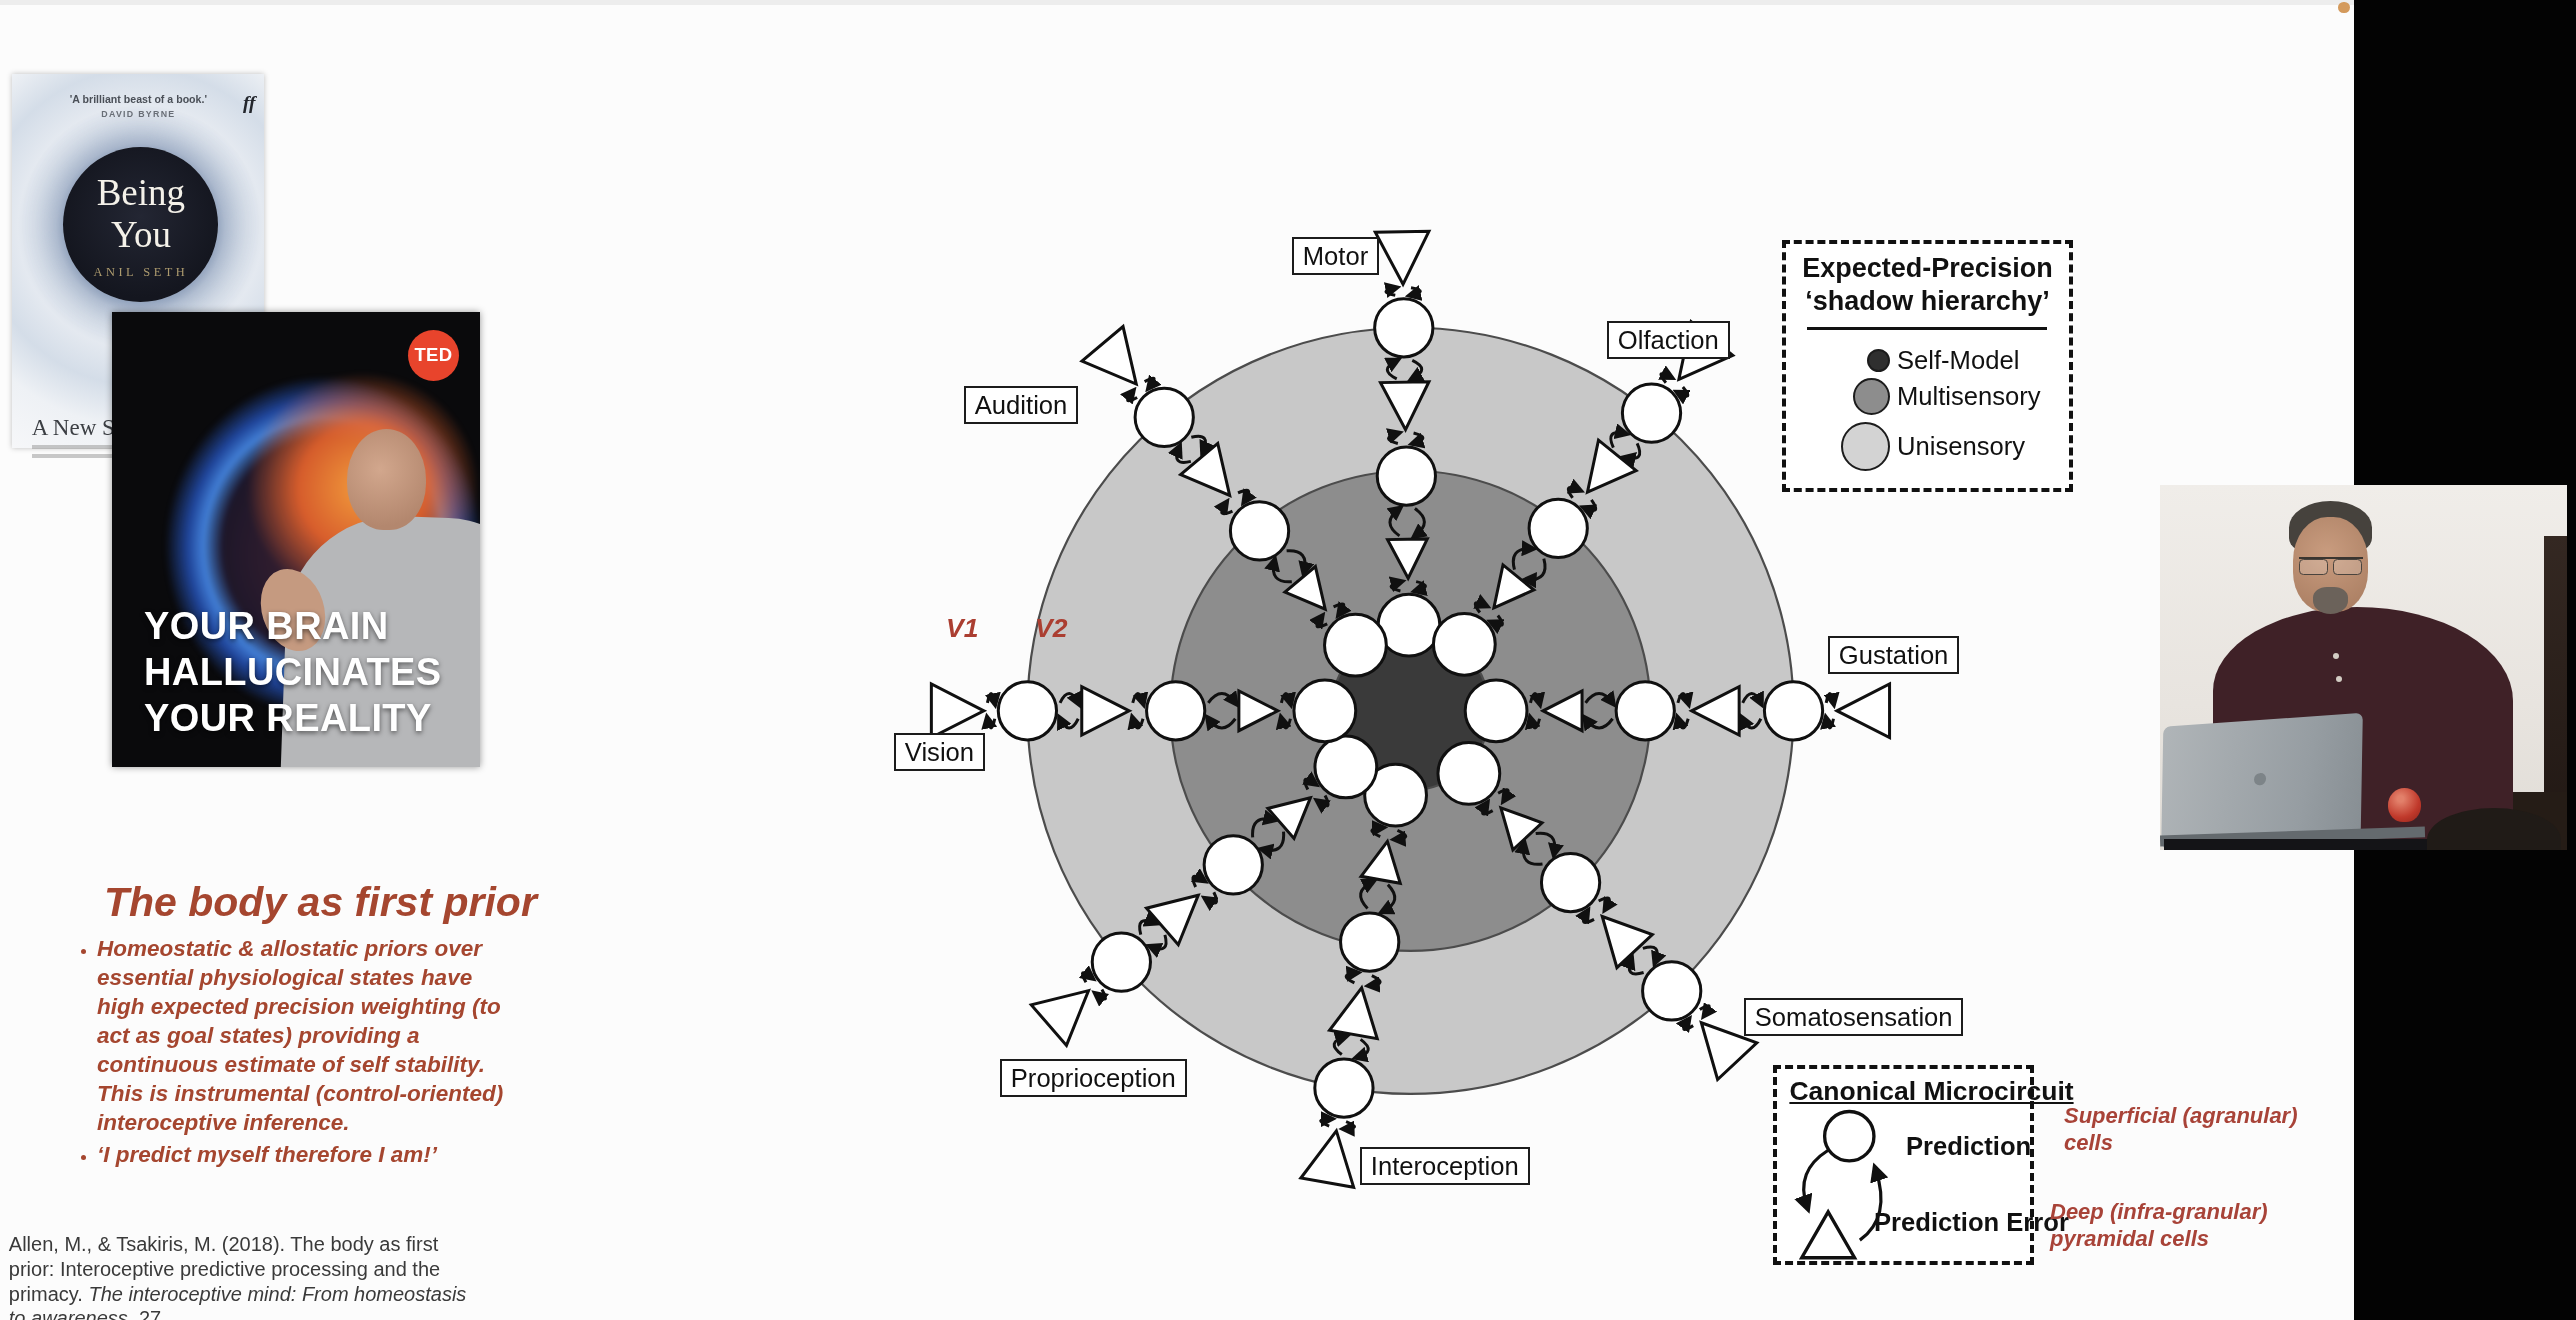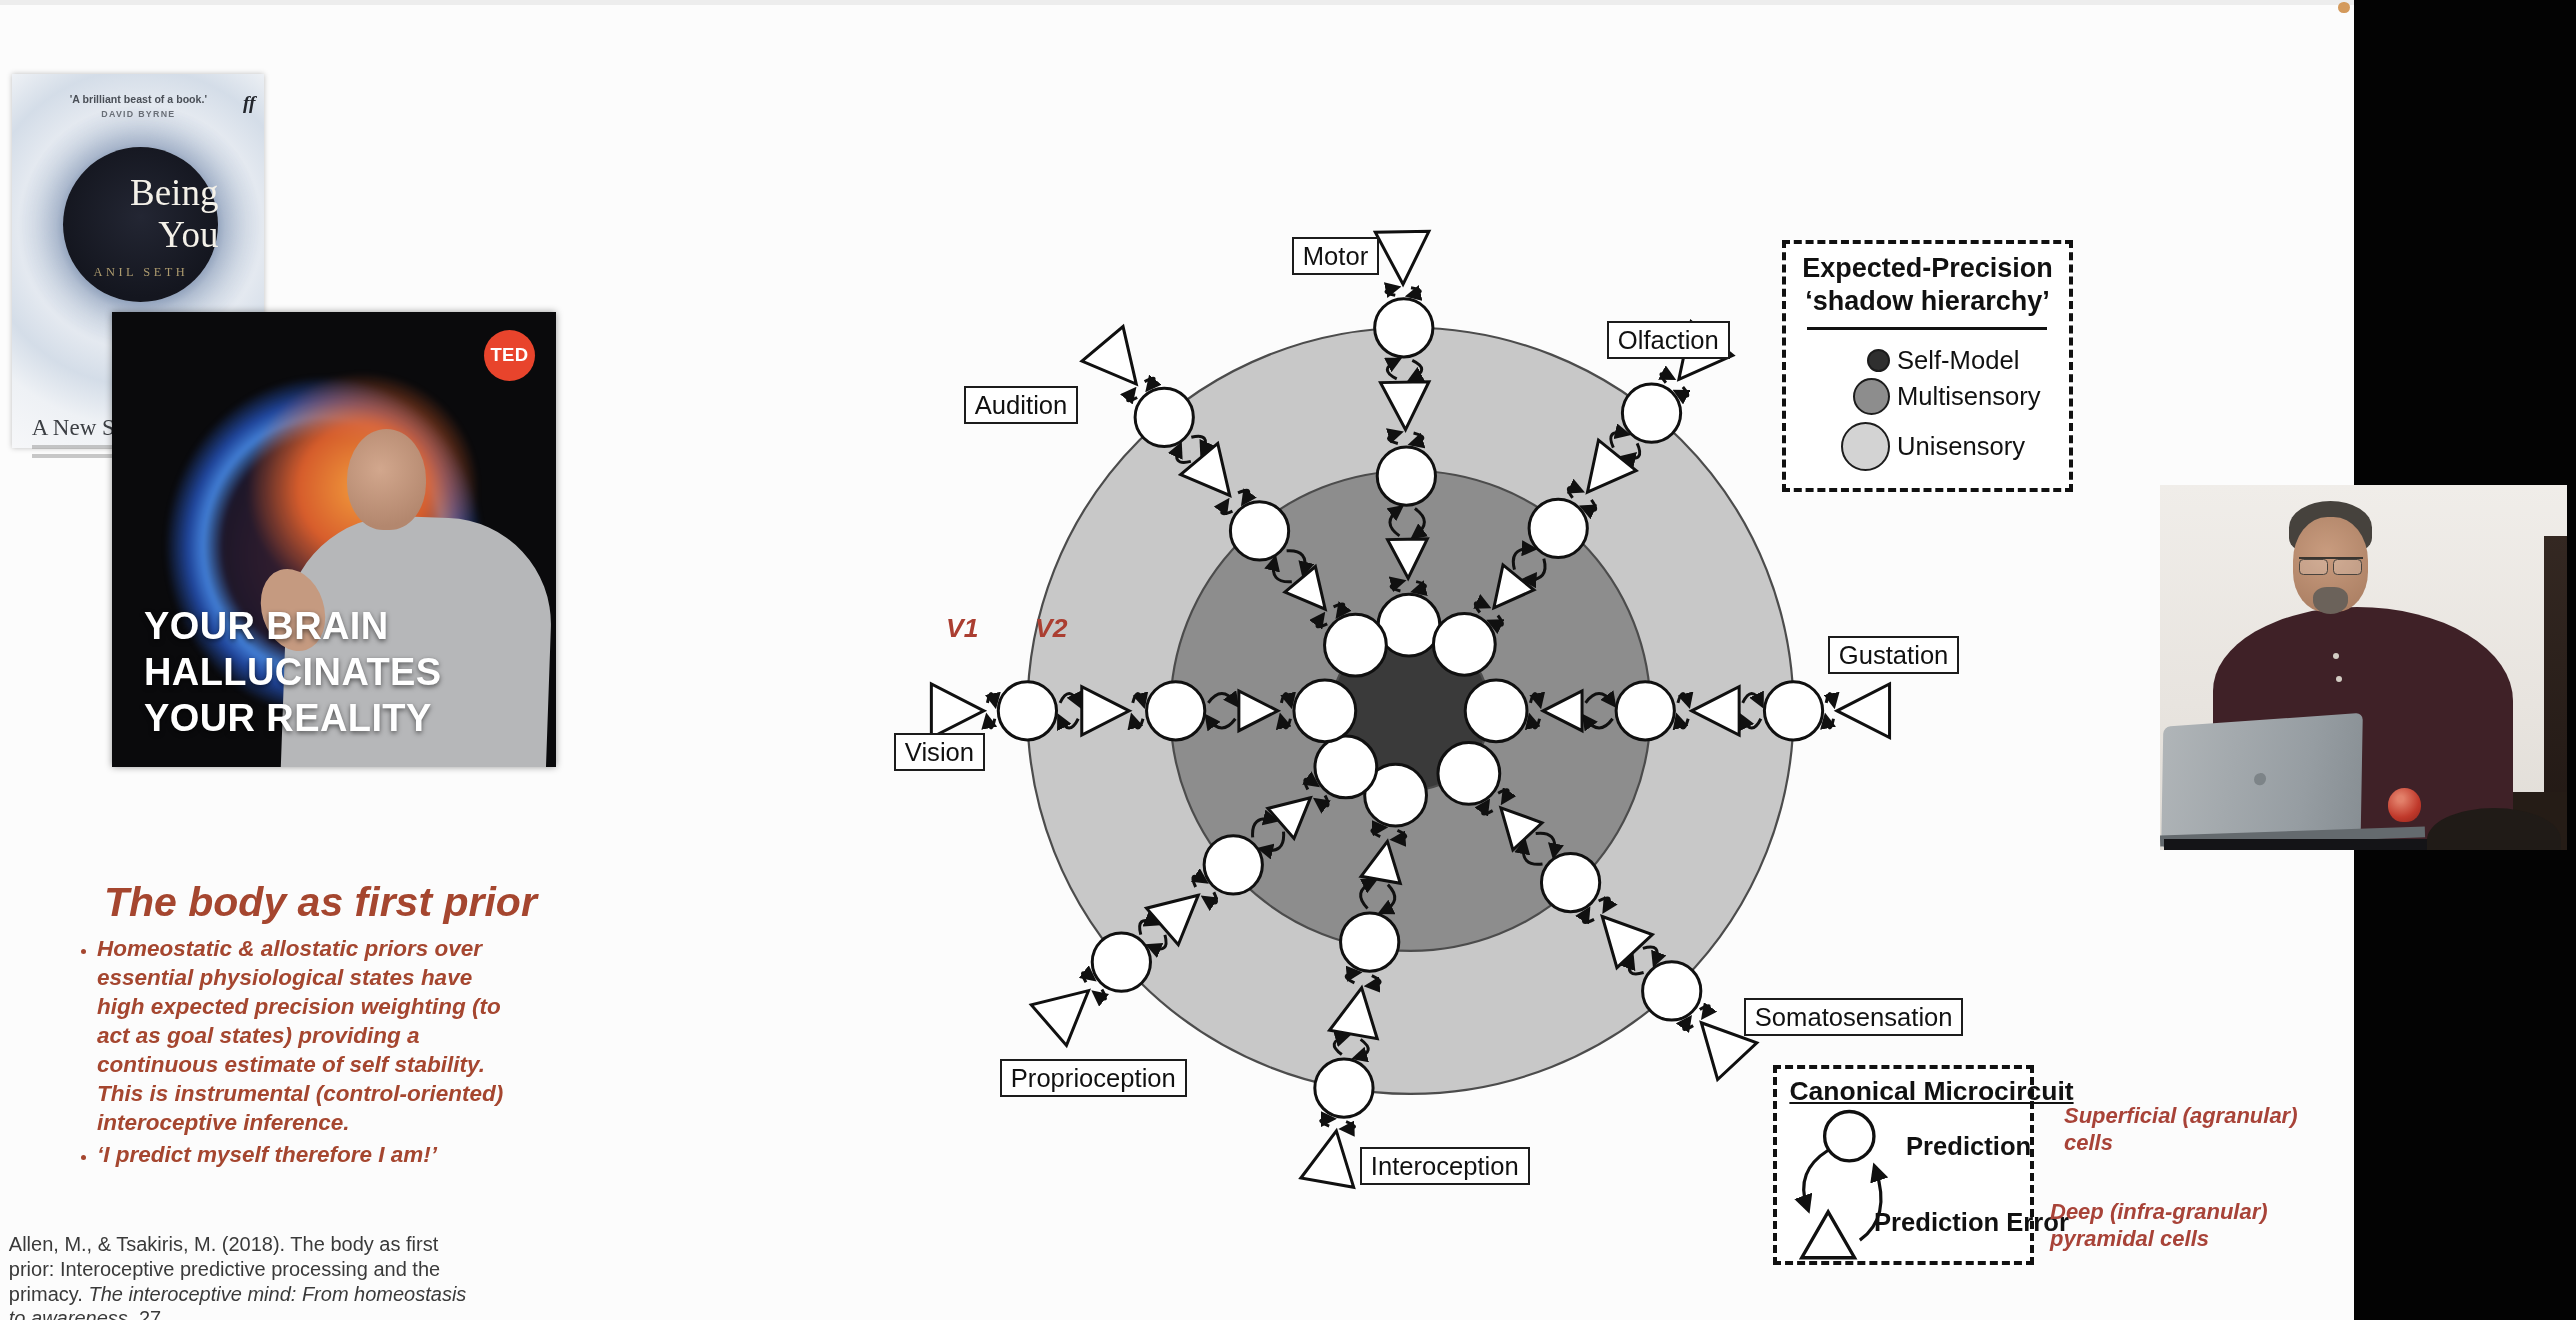--- a/index.html
+++ b/index.html
@@ -21,30 +21,30 @@
     background:radial-gradient(circle at 51% 41%, #9fb0c6 27%, #c7d2e0 33%, #e4e9f0 48%, #d4dde8 62%, #eef1f5 78%, #f6f7f9 100%);
     box-shadow:0 0 5.3px rgba(0,0,0,.25);}
   #book-quote{left:0;top:19.4px;width:100%;text-align:center;font-size:10.6px;color:#4a4f57;font-weight:bold;}
   #book-quote-author{left:0;top:35px;width:100%;text-align:center;font-size:8.8px;color:#6a6f77;
     font-weight:bold;letter-spacing:1.3px;}
   #book-logo{right:8.8px;top:17.7px;font-family:"Liberation Serif",serif;font-style:italic;font-weight:bold;
     font-size:19.4px;color:#23262c;}
   #book-pupil{left:51px;top:73px;width:155px;height:155px;border-radius:50%;
     background:radial-gradient(circle at 50% 45%, #232633 0%, #14161f 70%);
     box-shadow:0 0 30px 8.8px rgba(90,110,150,.45);}
-  .book-title{width:155px;text-align:right;font-family:"Liberation Serif",serif;color:#f4f1e9;}
+  .book-title{width:155px;text-align:center;font-family:"Liberation Serif",serif;color:#f4f1e9;}
   #book-title1{left:51px;top:97px;font-size:37px;}
   #book-title2{left:51px;top:139px;font-size:37px;}
   #book-author{left:51px;top:191px;width:155px;text-align:center;font-size:12.4px;letter-spacing:3.5px;
     color:#ad9b6e;font-family:"Liberation Serif",serif;}
   #book-subtitle{left:19.4px;top:341px;font-family:"Liberation Serif",serif;font-size:23px;color:#3c3f44;}
   .book-microline{left:19.4px;height:4.4px;background:#9a9a9a;opacity:.55;}
 
   
-  #ted{left:112px;top:312px;width:444px;height:455px;background:#0a0a0c;overflow:hidden;
+  #ted{left:112px;top:312px;width:368px;height:455px;background:#0a0a0c;overflow:hidden;
     box-shadow:0 0 7px rgba(0,0,0,.4);}
   #ted-brain{left:17.7px;top:26.5px;width:388px;height:415px;border-radius:50%;
     background:
       radial-gradient(ellipse 30% 28% at 60% 36%, rgba(246,158,60,.98) 0%, rgba(233,100,44,.9) 55%, rgba(233,100,44,0) 100%),
       radial-gradient(ellipse 50% 50% at 50% 50%, rgba(60,100,200,0) 52%, rgba(72,140,235,.9) 62%, rgba(36,80,180,.85) 70%, rgba(10,30,80,0) 82%),
       radial-gradient(ellipse 46% 46% at 50% 52%, rgba(120,60,90,.5) 0%, rgba(40,30,60,.6) 60%, rgba(0,0,0,0) 75%);
     filter:blur(2.6px);}
   #ted-speaker-body{left:173px;top:205px;width:265px;height:265px;background:#b6b7b9;
     border-radius:42% 40% 0 0;transform:rotate(2deg);}
   #ted-speaker-head{left:235px;top:117px;width:79px;height:101px;border-radius:50% 50% 46% 46%;

